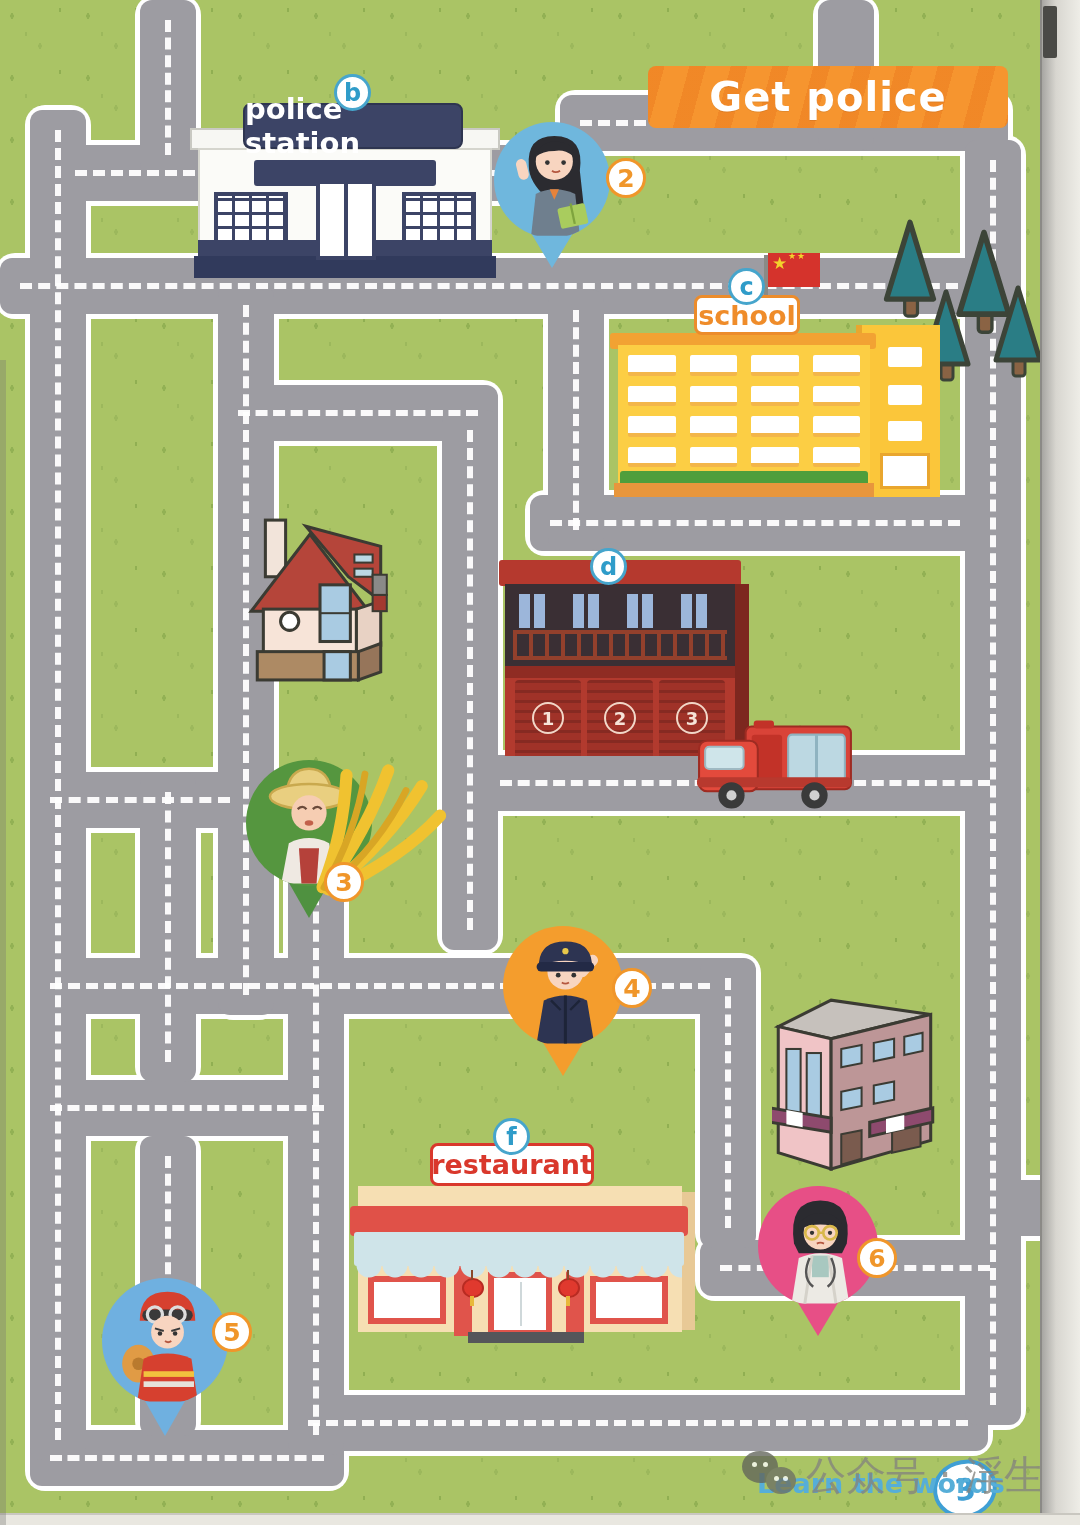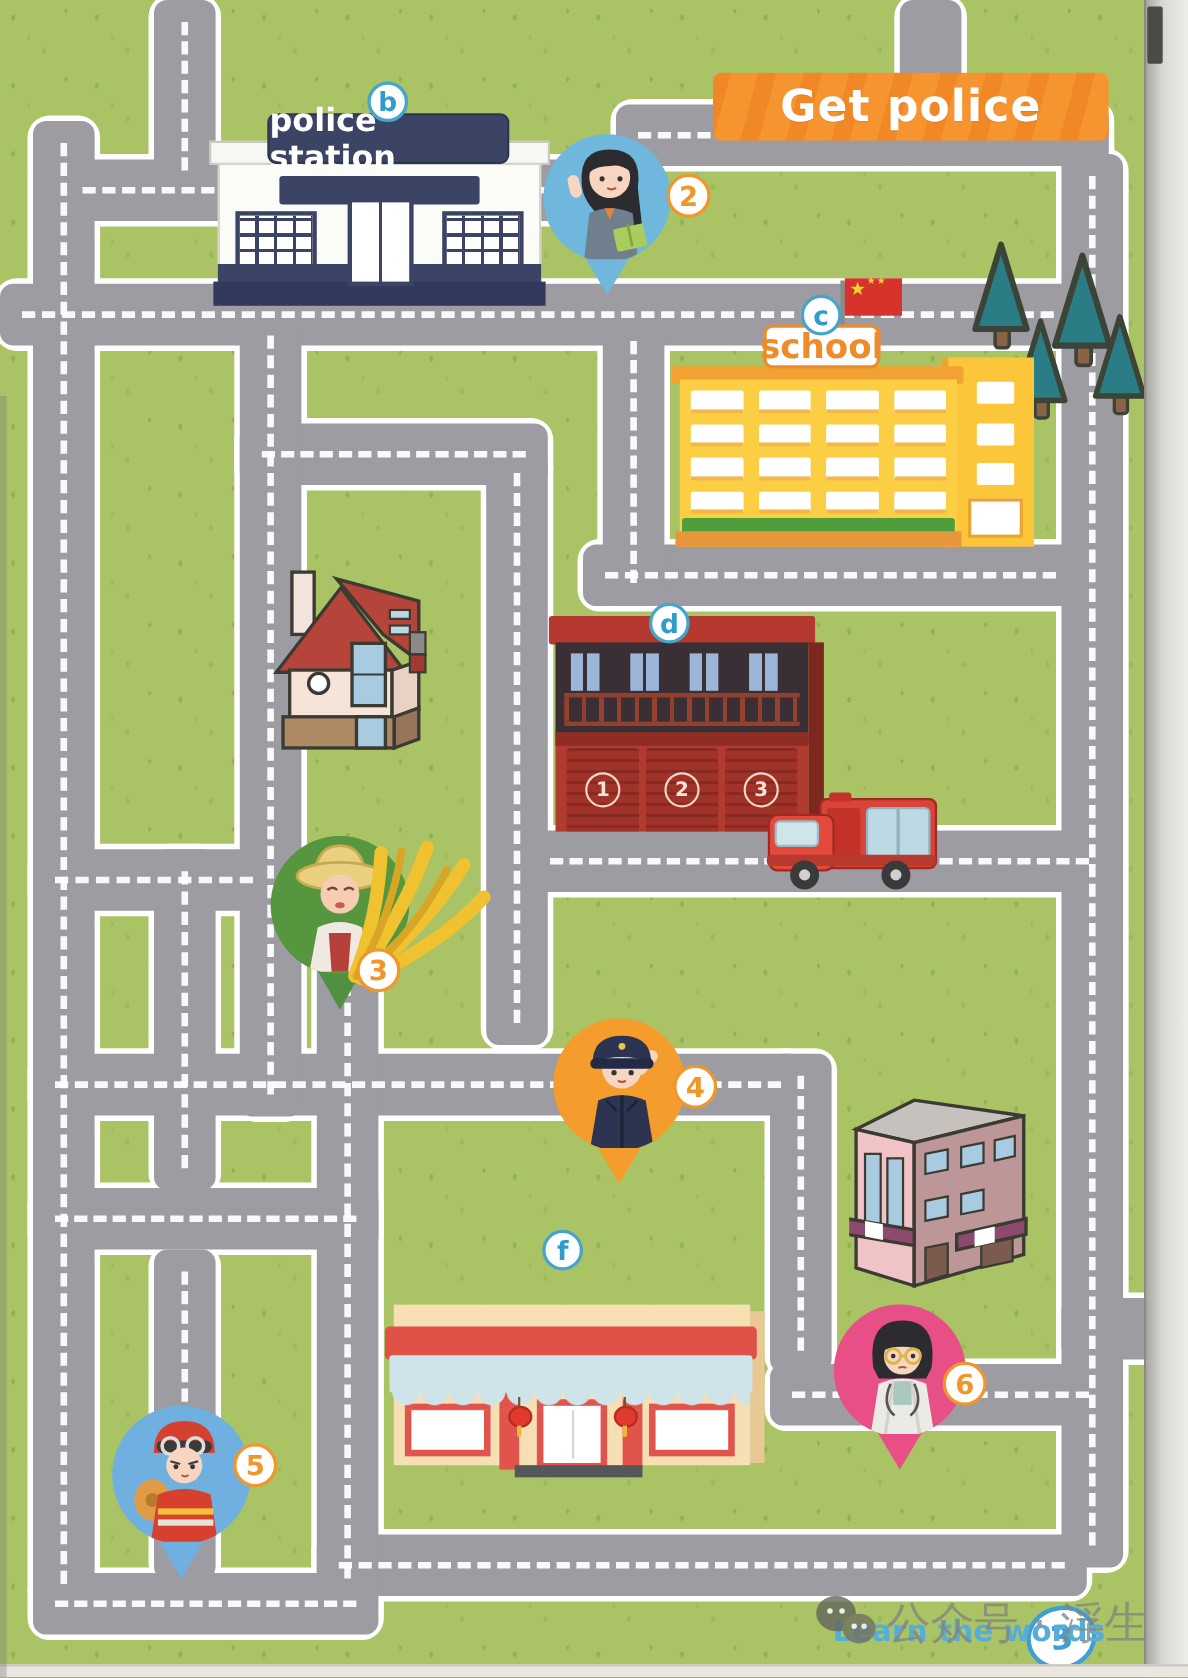--- a/index.html
+++ b/index.html
@@ -41,21 +41,21 @@
     background:#fff;border:3px solid #f0962a;color:#f0962a;
     font-weight:bold;font-size:25px;display:flex;align-items:center;justify-content:center;
     z-index:60;box-sizing:border-box;
   }
   
   .plate{
     position:absolute;display:flex;align-items:center;justify-content:center;
     background:#fff;border-radius:8px;font-weight:bold;z-index:55;box-sizing:border-box;
   }
   .plate.navy{background:#3c4466;color:#fff;border:2px solid #2e3550;font-size:29px;}
-  .plate.orange{border:3px solid #ec8c2b;color:#ef8c2a;font-size:31px;}
+  .plate.orange{border:3px solid #ec8c2b;color:#ef8c2a;font-size:27px;}
   .plate.red{border:3px solid #d9382c;color:#d9382c;font-size:27px;}
   
   .pin{position:absolute;z-index:50;}
   .pin .bulb{
     position:relative;border-radius:50%;overflow:hidden;
     width:100%;height:100%;
   }
   .pin .tail{
     position:absolute;left:50%;transform:translateX(-50%);
     width:0;height:0;border-left:24px solid transparent;border-right:24px solid transparent;
@@ -403,20 +403,23 @@
     <div class="rs-win" style="left:18px;"></div>
     <div class="rs-win" style="left:240px;"></div>
     <div class="rs-pillar" style="left:104px;"></div>
     <div class="rs-pillar" style="left:216px;"></div>
     <div class="rs-door"></div>
     <div class="lantern" style="left:112px;top:150px;"></div>
     <div class="lantern" style="left:208px;top:150px;"></div>
     <div class="rs-awn"></div>
     <div class="rs-step"></div>
   </div>
+  <div class="abs plate red" style="left:430px;top:1143px;width:164px;height:43px;">
+    <span>restaurant</span>
+  </div>
   <div class="letter-badge" style="left:493px;top:1118px;">
     <span>f</span>
   </div>
 
   <div class="pin" style="left:494px;top:122px;width:116px;height:116px;">
     <div class="tail" style="bottom:-30px;border-top:40px solid #6fb7dd;"></div>
     <div class="bulb" style="background:#6fb7dd;">
       <svg viewBox="0 0 100 100">
         <path d="M30 38 Q28 12 52 12 Q78 12 74 42 L78 78 Q64 64 46 66 Q30 52 30 38" fill="#2b2b30"></path>
         <circle cx="52" cy="34" r="16" fill="#f8d5c0"></circle>

